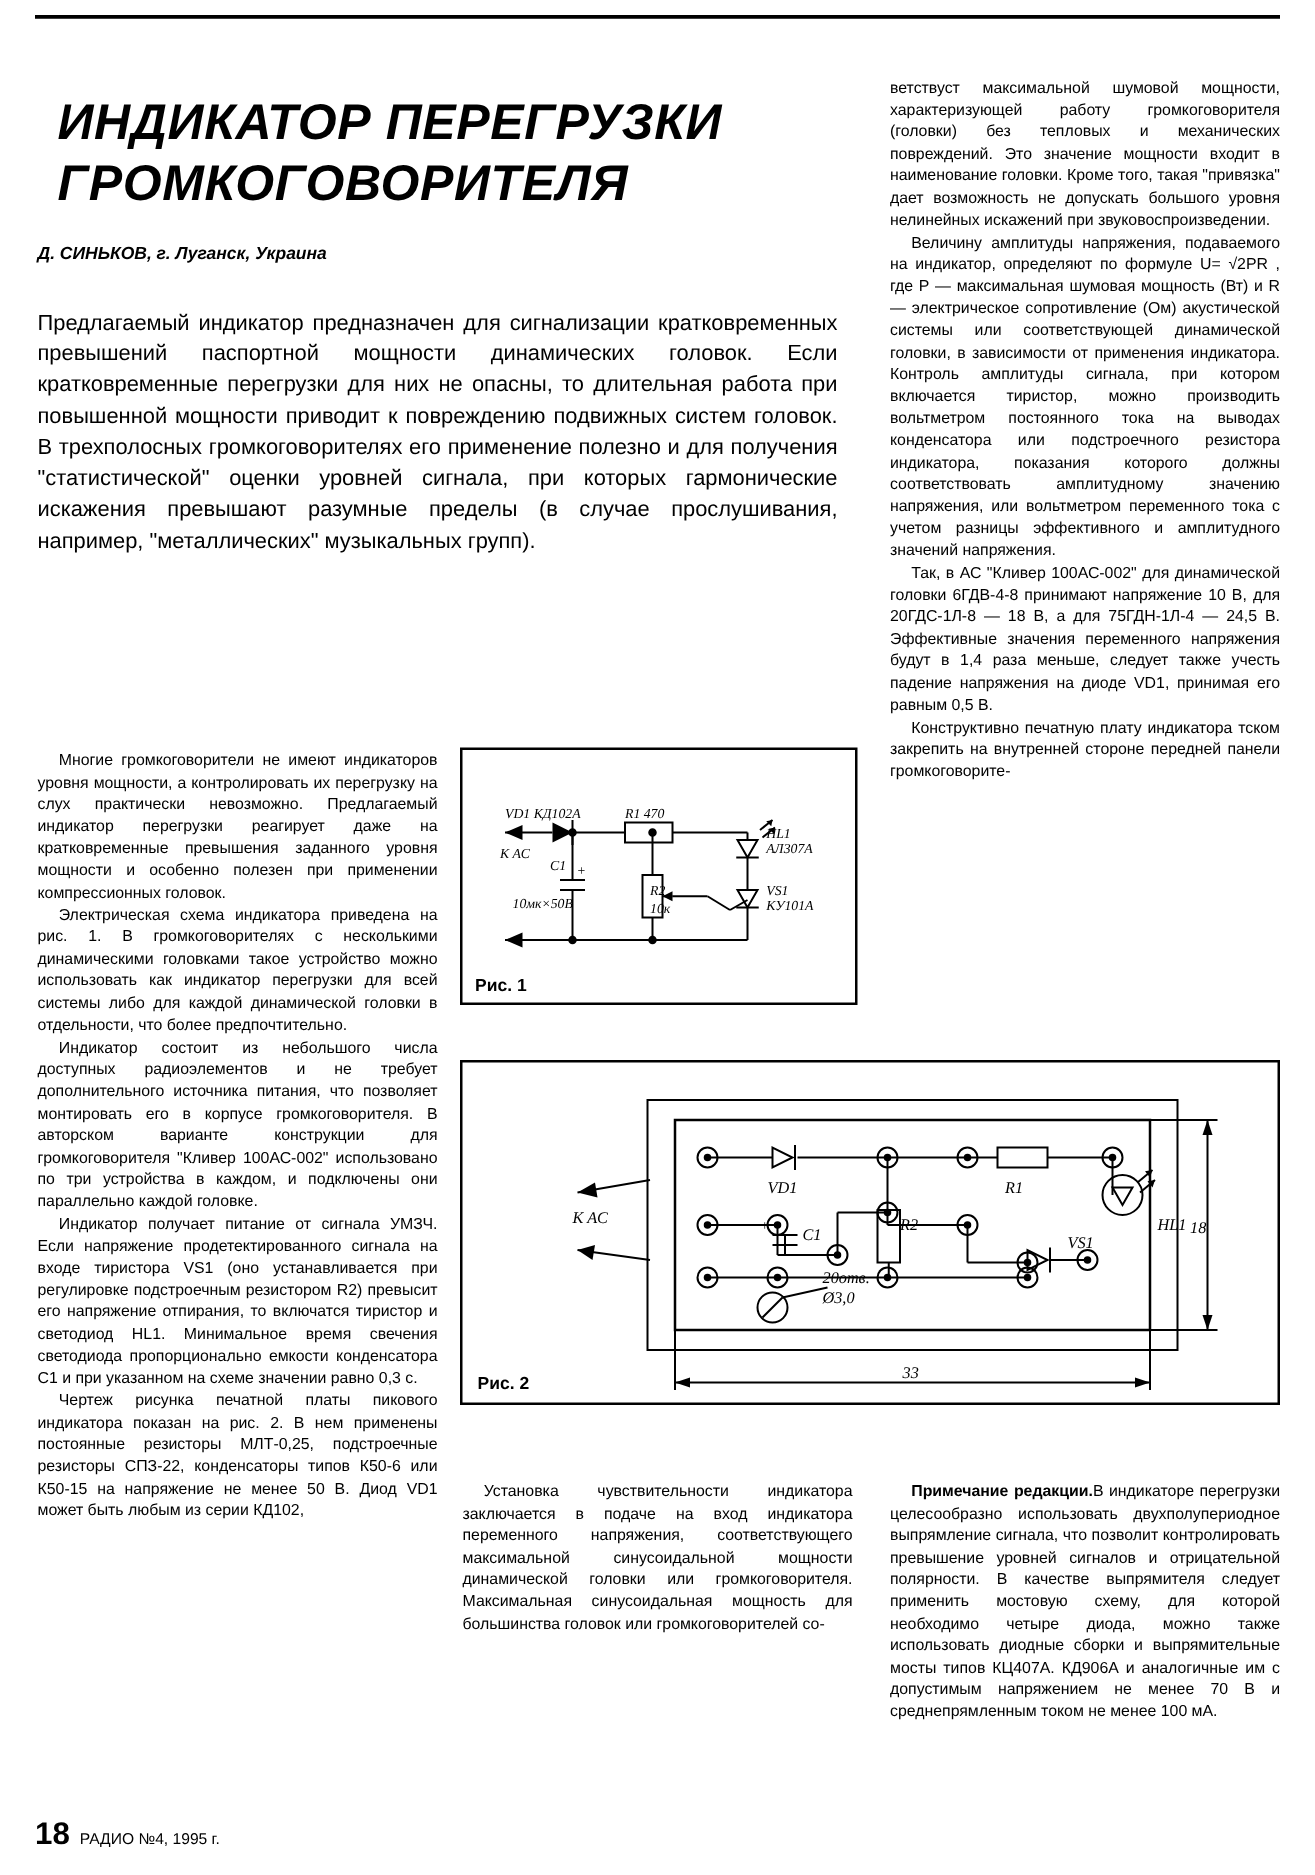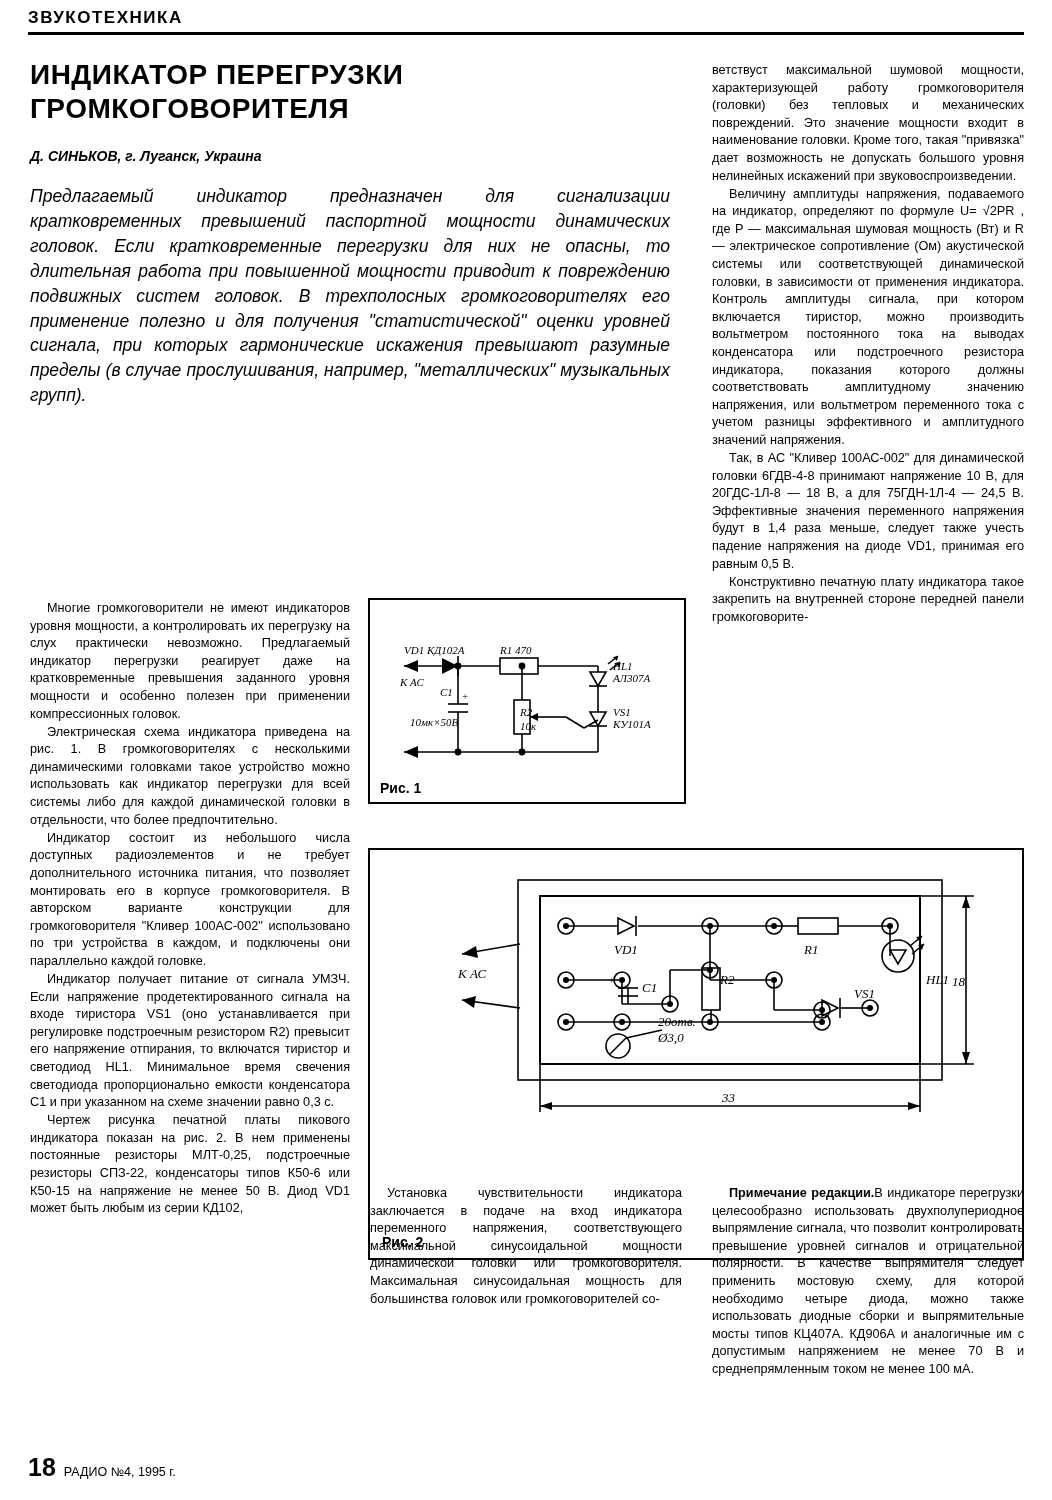--- a/index.html
+++ b/index.html
@@ -39,38 +39,38 @@
     width: 996px;
   }
   
   .title-block {
     position: absolute;
     left: 30px; top: 58px;
     width: 640px;
   }
   .title {
     font-family: "Liberation Sans", sans-serif;
-    font-size: 28px;
-    font-weight: bold;
+    font-size: 40px;
+    font-weight: bold;
+    font-style: italic;
     line-height: 1.22;
     letter-spacing: 0.5px;
     color: #000;
-    margin: 0;
+    margin: 16px;
   }
   .byline {
     margin-top: 22px;
     font-size: 14px;
     font-weight: bold;
     font-style: italic;
     color: #000;
   }
   .lead {
-    margin-top: 20px;
+    margin-top: 36px;
     font-size: 17.5px;
-    font-style: italic;
     line-height: 1.42;
     text-align: justify;
     color: #000;
   }
   
   .col {
     position: absolute;
     font-size: 12.7px;
     line-height: 1.385;
     text-align: justify;
@@ -106,21 +106,21 @@
     border: 2px solid #000;
     background: #fff;
     box-sizing: border-box;
   }
   #fig1 {
     left: 368px; top: 598px;
     width: 318px; height: 206px;
   }
   #fig2 {
     left: 368px; top: 848px;
-    width: 656px; height: 412px;
+    width: 656px; height: 276px;
   }
   .fig-label {
     position: absolute;
     font-size: 14px;
     font-weight: bold;
     color: #000;
   }
   #fig1 .fig-label { left: 10px; bottom: 6px; }
   #fig2 .fig-label { left: 12px; bottom: 8px; }
   .fig-svg { position: absolute; left: 0; top: 0; }
@@ -141,21 +141,20 @@
     font-size: 12.5px;
     color: #000;
   }
 </style>
 </head>
 <body>
 
 <div class="page">
 
   <div class="kicker-bar">
-    <div class="kicker">ЗВУКОТЕХНИКА</div>
     <div class="kicker-rule"></div>
   </div>
 
   <div class="title-block">
     <h1 class="title">ИНДИКАТОР ПЕРЕГРУЗКИ ГРОМКОГОВОРИТЕЛЯ</h1>
     <div class="byline">Д. СИНЬКОВ, г. Луганск, Украина</div>
     <div class="lead">Предлагаемый индикатор предназначен для сигнализации кратковременных превышений паспортной мощности динамических головок. Если кратковременные перегрузки для них не опасны, то длительная работа при повышенной мощности приводит к повреждению подвижных систем головок. В трехполосных громкоговорителях его применение полезно и для получения "статистической" оценки уровней сигнала, при которых гармонические искажения превышают разумные пределы (в случае прослушивания, например, "металлических" музыкальных групп).</div>
   </div>
 
   <div class="col" id="col-left-lower">
@@ -163,21 +162,21 @@
     <p>Электрическая схема индикатора приведена на рис. 1. В громкоговорителях с несколькими динамическими головками такое устройство можно использовать как индикатор перегрузки для всей системы либо для каждой динамической головки в отдельности, что более предпочтительно.</p>
     <p>Индикатор состоит из небольшого числа доступных радиоэлементов и не требует дополнительного источника питания, что позволяет монтировать его в корпусе громкоговорителя. В авторском варианте конструкции для громкоговорителя "Кливер 100АС-002" использовано по три устройства в каждом, и подключены они параллельно каждой головке.</p>
     <p>Индикатор получает питание от сигнала УМЗЧ. Если напряжение продетектированного сигнала на входе тиристора VS1 (оно устанавливается при регулировке подстроечным резистором R2) превысит его напряжение отпирания, то включатся тиристор и светодиод HL1. Минимальное время свечения светодиода пропорционально емкости конденсатора С1 и при указанном на схеме значении равно 0,3 с.</p>
     <p>Чертеж рисунка печатной платы пикового индикатора показан на рис. 2. В нем применены постоянные резисторы МЛТ-0,25, подстроечные резисторы СПЗ-22, конденсаторы типов К50-6 или К50-15 на напряжение не менее 50 В. Диод VD1 может быть любым из серии КД102,</p>
   </div>
 
   <div class="col" id="col-right-top">
     <p class="noind">ветствуст максимальной шумовой мощности, характеризующей работу громкоговорителя (головки) без тепловых и механических повреждений. Это значение мощности входит в наименование головки. Кроме того, такая "привязка" дает возможность не допускать большого уровня нелинейных искажений при звуковоспроизведении.</p>
     <p>Величину амплитуды напряжения, подаваемого на индикатор, определяют по формуле U= √2PR , где Р — максимальная шумовая мощность (Вт) и R — электрическое сопротивление (Ом) акустической системы или соответствующей динамической головки, в зависимости от применения индикатора. Контроль амплитуды сигнала, при котором включается тиристор, можно производить вольтметром постоянного тока на выводах конденсатора или подстроечного резистора индикатора, показания которого должны соответствовать амплитудному значению напряжения, или вольтметром переменного тока с учетом разницы эффективного и амплитудного значений напряжения.</p>
     <p>Так, в АС "Кливер 100АС-002" для динамической головки 6ГДВ-4-8 принимают напряжение 10 В, для 20ГДС-1Л-8 — 18 В, а для 75ГДН-1Л-4 — 24,5 В. Эффективные значения переменного напряжения будут в 1,4 раза меньше, следует также учесть падение напряжения на диоде VD1, принимая его равным 0,5 В.</p>
-    <p>Конструктивно печатную плату индикатора такое закрепить на внутренней стороне передней панели громкоговорите-</p>
+    <p>Конструктивно печатную плату индикатора тском закрепить на внутренней стороне передней панели громкоговорите-</p>
   </div>
 
   <div class="fig" id="fig1">
     <svg class="fig-svg" width="314" height="202" viewBox="0 0 314 202">
       <g stroke="#000" stroke-width="1.6" fill="none">
 
         <line x1="34" y1="66" x2="72" y2="66"></line>
 
         <polygon points="34,66 48,60 48,72" fill="#000" stroke="none"></polygon>
 

